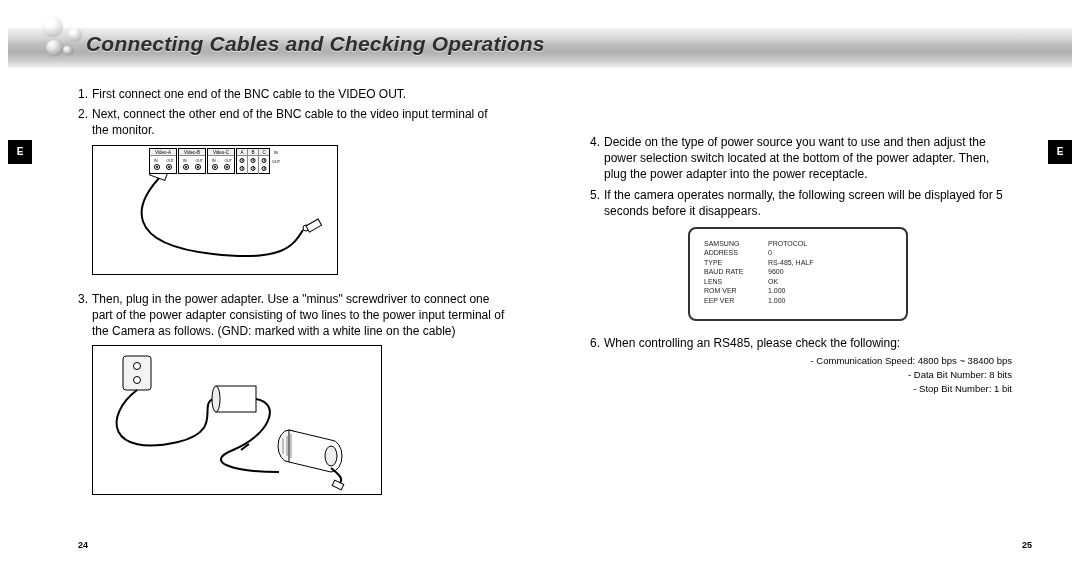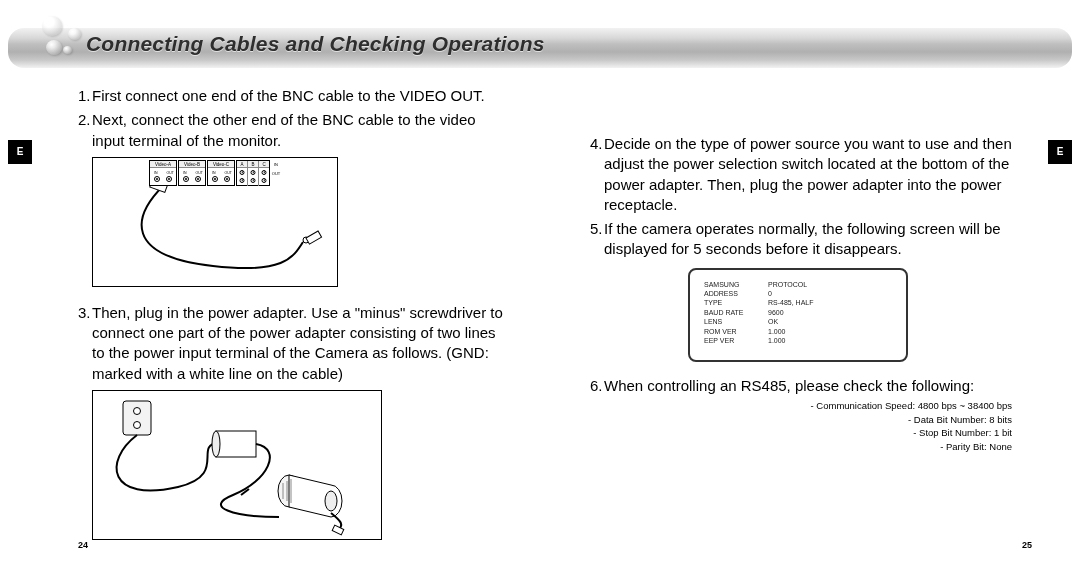--- a/index.html
+++ b/index.html
@@ -16,21 +16,21 @@
     width: 1080px;
     height: 582px;
     margin: 0;
     padding: 0 8px;
   }
   .title-bar {
     position: relative;
     margin-top: 28px;
     height: 40px;
     background: linear-gradient(to bottom, #f2f2f2 0%, #d8d8d8 25%, #bfbfbf 40%, #b0b0b0 60%, #c8c8c8 80%, #f2f2f2 100%);
-    border-radius: 16px;
+    border-radius: 0;
   }
   .droplet {
     position: absolute;
     border-radius: 50%;
     background: radial-gradient(circle at 35% 30%, #fff 0%, rgba(255,255,255,0.7) 25%, rgba(180,180,180,0.4) 70%, rgba(120,120,120,0.2) 100%);
     box-shadow: 1px 1px 2px rgba(0,0,0,0.15);
   }
   .bub-a { left: 34px; top: -12px; width: 20px; height: 20px; }
   .bub-b { left: 38px; top: 12px; width: 16px; height: 15px; }
   .bub-c { left: 60px; top: 0px; width: 13px; height: 12px; }
@@ -80,21 +80,21 @@
   }
   .pagenum.left  { left: 70px; text-align: right; }
   .pagenum.right { right: 40px; }
   ol.steps { list-style: none; padding: 0; margin: 0; counter-reset: step; }
   ol.steps > li {
     counter-increment: step;
     position: relative;
     padding-left: 14px;
     margin-bottom: 4px;
     line-height: 1.35;
-    font-size: 15px;
+    font-size: 12px;
   }
   ol.steps > li::before {
     content: counter(step) ". ";
     position: absolute;
     left: 0;
     top: 0;
   }
   .image-box {
     margin: 6px 0 16px 14px;
     border: 1px solid #000;
@@ -279,19 +279,18 @@
         </div>
       </div>
 
       <ol class="steps" style="counter-reset: step 5;">
         <li>When controlling an RS485, please check the following:</li>
       </ol>
       <ul class="sub">
         <li>- Communication Speed: 4800 bps ~ 38400 bps</li>
         <li>- Data Bit Number: 8 bits</li>
         <li>- Stop Bit Number: 1 bit</li>
-        <li>- Parity Bit: None</li>
       </ul>
 
       <div class="pagenum right">25</div>
     </div>
   </div>
 </div>
 
 </body></html>

